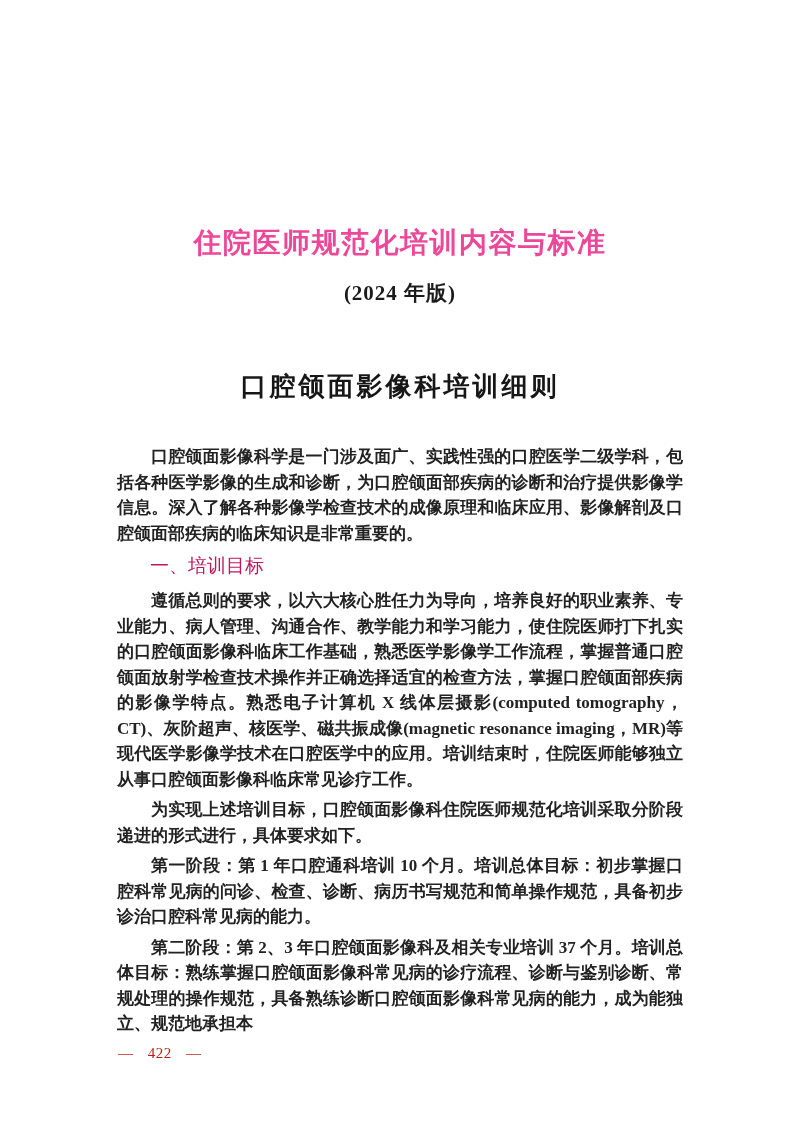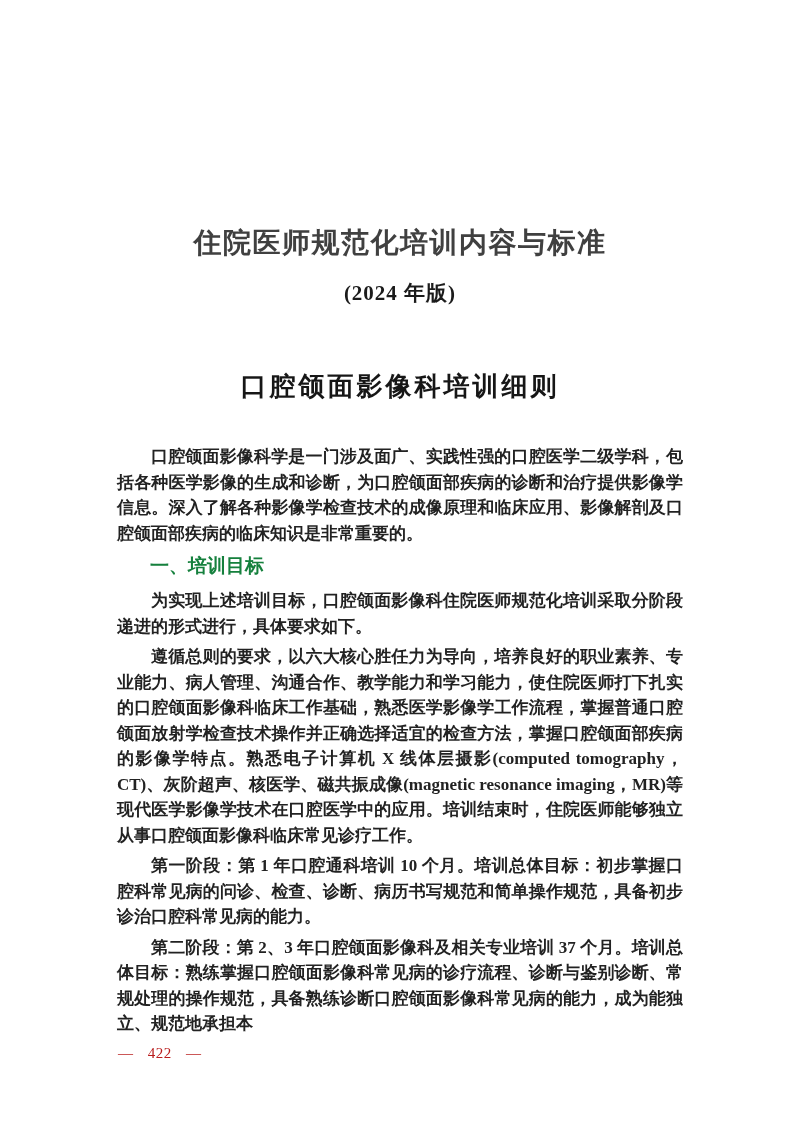--- a/index.html
+++ b/index.html
@@ -17,21 +17,21 @@
     font-family: "Liberation Serif", "DejaVu Serif", serif;
   }
   .doc-title {
     margin: 0;
     padding-top: 224px;
     text-align: center;
     font-size: 28px;
     line-height: 38px;
     font-weight: bold;
     letter-spacing: 1.5px;
-    color: #404040;
+    color: #ec4899;
     font-family: "Liberation Serif", "DejaVu Serif", serif;
   }
   .doc-edition {
     margin: 0;
     margin-top: 17px;
     text-align: center;
     font-size: 21px;
     line-height: 28px;
     font-weight: bold;
     letter-spacing: 1px;
@@ -60,22 +60,22 @@
   .article p {
     margin: 5px;
     text-indent: 2em;
     font-weight: bold;
   }
   .section-heading {
     margin: 6px 0 8px 0;
     text-indent: 2em;
     font-size: 19px;
     line-height: 28px;
-    font-weight: bold;
-    color: #15803d;
+    font-weight: normal;
+    color: #be185d;
     font-family: "Liberation Sans", "DejaVu Sans", sans-serif;
   }
   .page-number {
     margin: 6px 0 0 118px;
     font-size: 15px;
     line-height: 20px;
     color: #b91c1c;
     word-spacing: 10px;
     letter-spacing: 0.5px;
   }
@@ -90,23 +90,23 @@
   <div class="doc-edition">(2024 年版)</div>
 
   <h2 class="section-title">口腔颌面影像科培训细则</h2>
 
   <div class="article">
 
     <p>口腔颌面影像科学是一门涉及面广、实践性强的口腔医学二级学科，包括各种医学影像的生成和诊断，为口腔颌面部疾病的诊断和治疗提供影像学信息。深入了解各种影像学检查技术的成像原理和临床应用、影像解剖及口腔颌面部疾病的临床知识是非常重要的。</p>
 
     <h3 class="section-heading">一、培训目标</h3>
 
+    <p>遵循总则的要求，以六大核心胜任力为导向，培养良好的职业素养、专业能力、病人管理、沟通合作、教学能力和学习能力，使住院医师打下扎实的口腔颌面影像科临床工作基础，熟悉医学影像学工作流程，掌握普通口腔颌面放射学检查技术操作并正确选择适宜的检查方法，掌握口腔颌面部疾病的影像学特点。熟悉电子计算机 X 线体层摄影(computed tomography，CT)、灰阶超声、核医学、磁共振成像(magnetic resonance imaging，MR)等现代医学影像学技术在口腔医学中的应用。培训结束时，住院医师能够独立从事口腔颌面影像科临床常见诊疗工作。</p>
+
     <p>为实现上述培训目标，口腔颌面影像科住院医师规范化培训采取分阶段递进的形式进行，具体要求如下。</p>
-
-    <p>遵循总则的要求，以六大核心胜任力为导向，培养良好的职业素养、专业能力、病人管理、沟通合作、教学能力和学习能力，使住院医师打下扎实的口腔颌面影像科临床工作基础，熟悉医学影像学工作流程，掌握普通口腔颌面放射学检查技术操作并正确选择适宜的检查方法，掌握口腔颌面部疾病的影像学特点。熟悉电子计算机 X 线体层摄影(computed tomography，CT)、灰阶超声、核医学、磁共振成像(magnetic resonance imaging，MR)等现代医学影像学技术在口腔医学中的应用。培训结束时，住院医师能够独立从事口腔颌面影像科临床常见诊疗工作。</p>
 
     <p>第一阶段：第 1 年口腔通科培训 10 个月。培训总体目标：初步掌握口腔科常见病的问诊、检查、诊断、病历书写规范和简单操作规范，具备初步诊治口腔科常见病的能力。</p>
 
     <p>第二阶段：第 2、3 年口腔颌面影像科及相关专业培训 37 个月。培训总体目标：熟练掌握口腔颌面影像科常见病的诊疗流程、诊断与鉴别诊断、常规处理的操作规范，具备熟练诊断口腔颌面影像科常见病的能力，成为能独立、规范地承担本</p>
 
   </div>
 
   <div class="page-number">— 422 —</div>
 
 </div>

